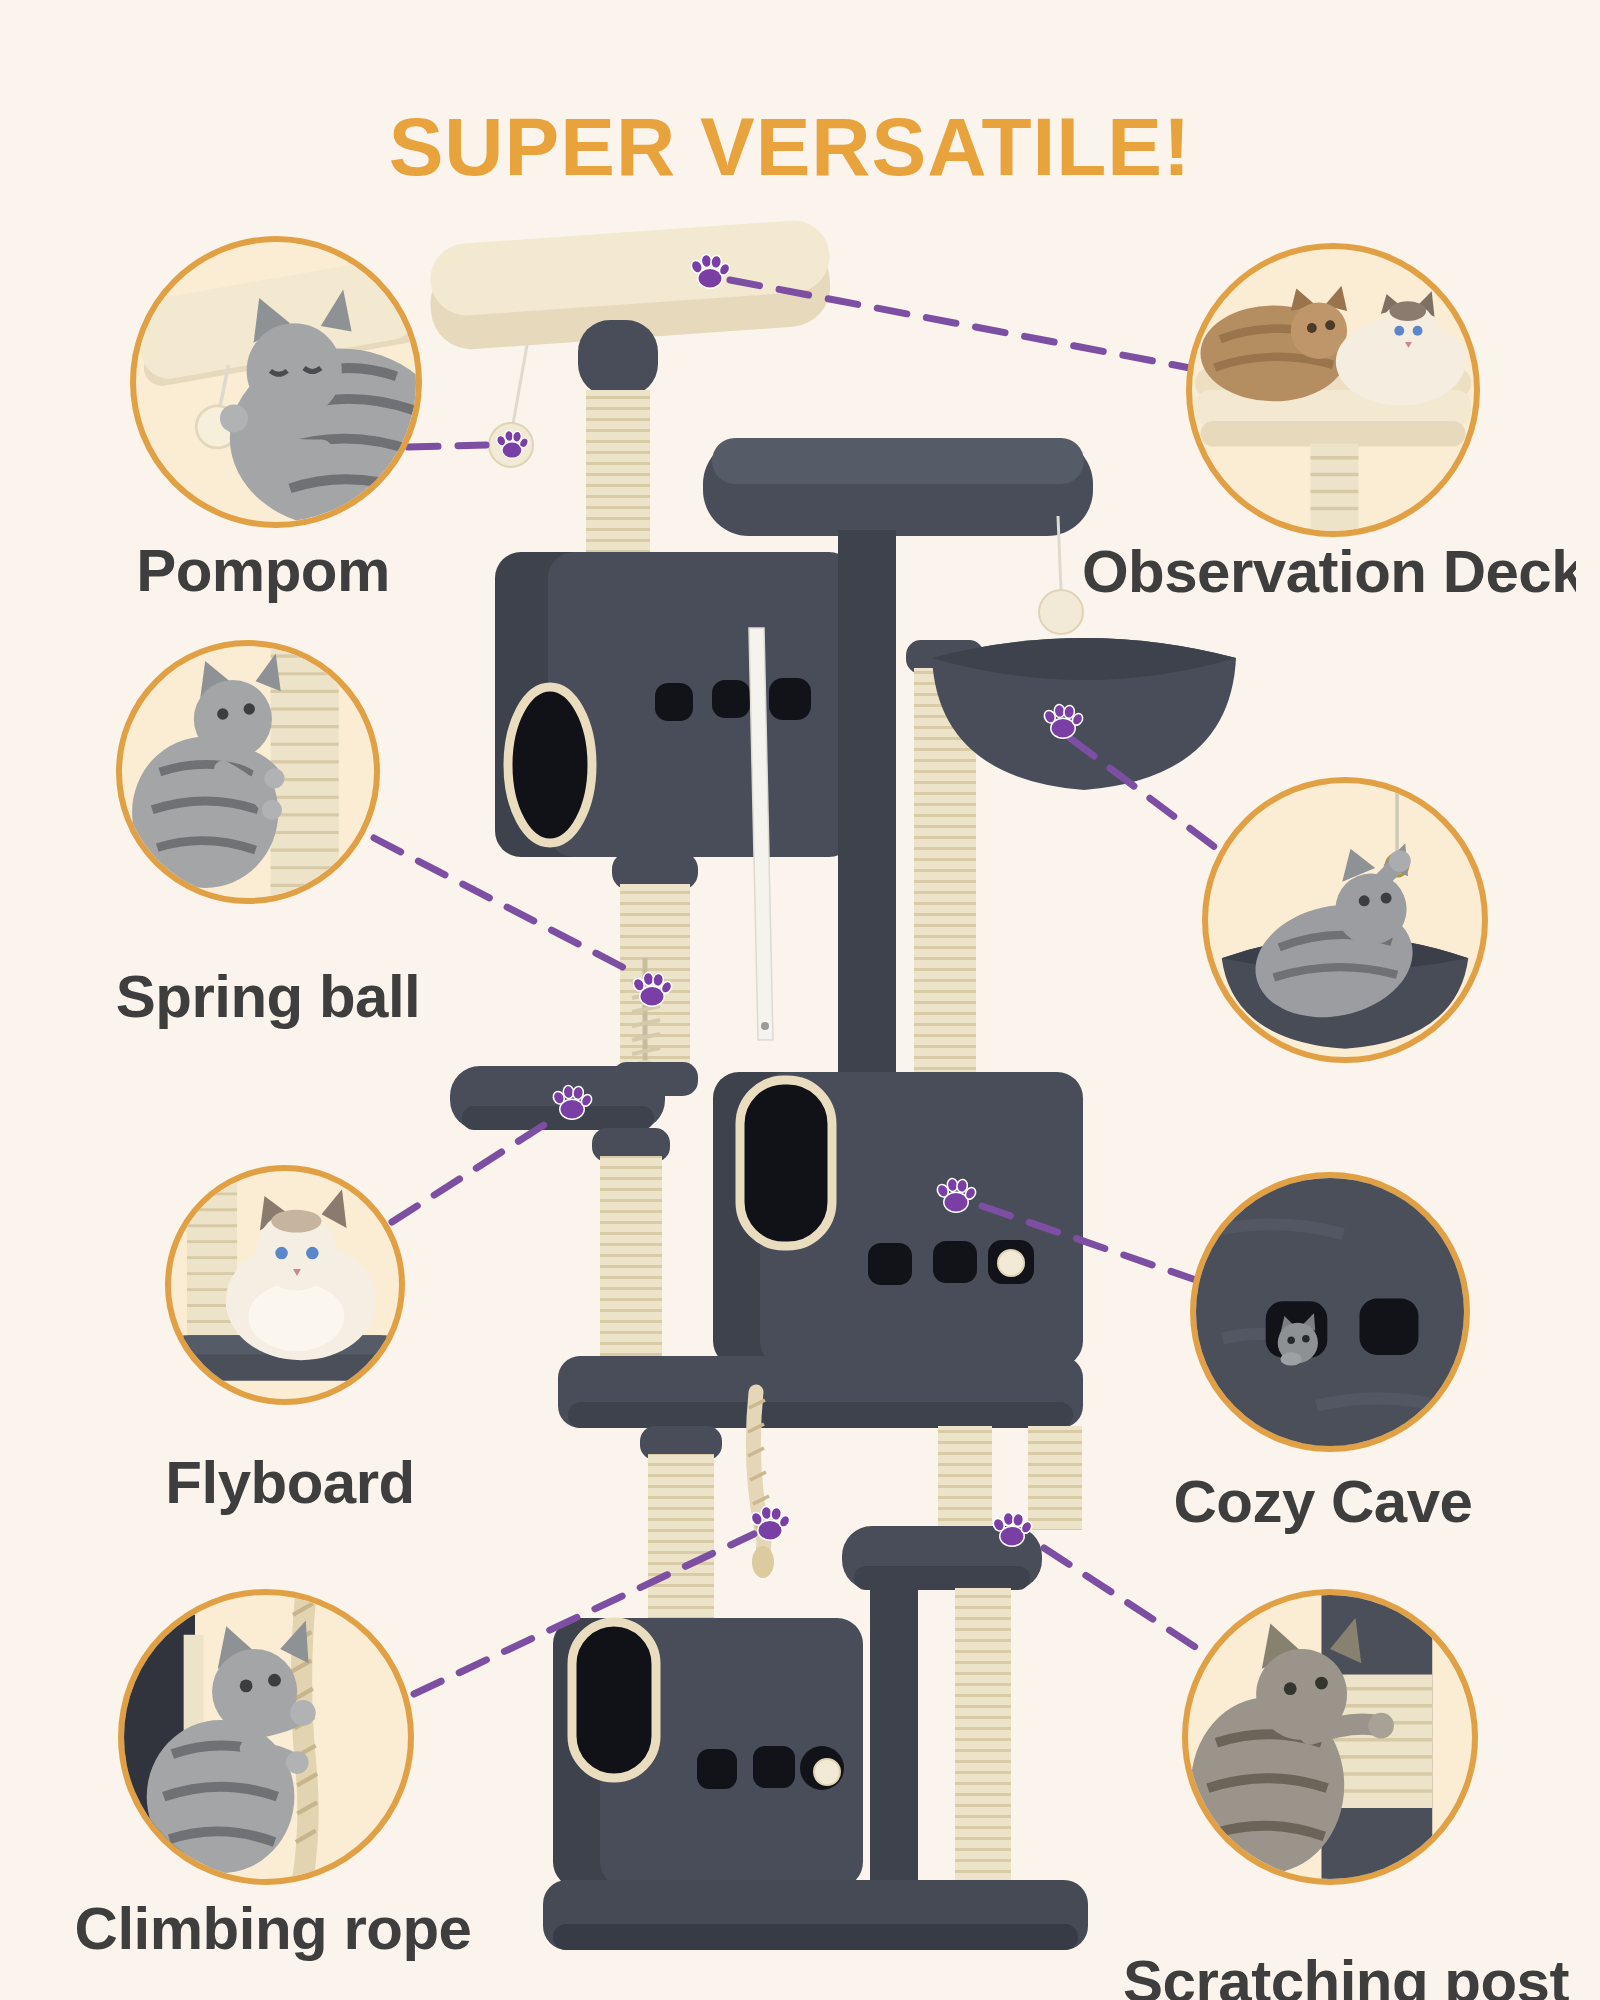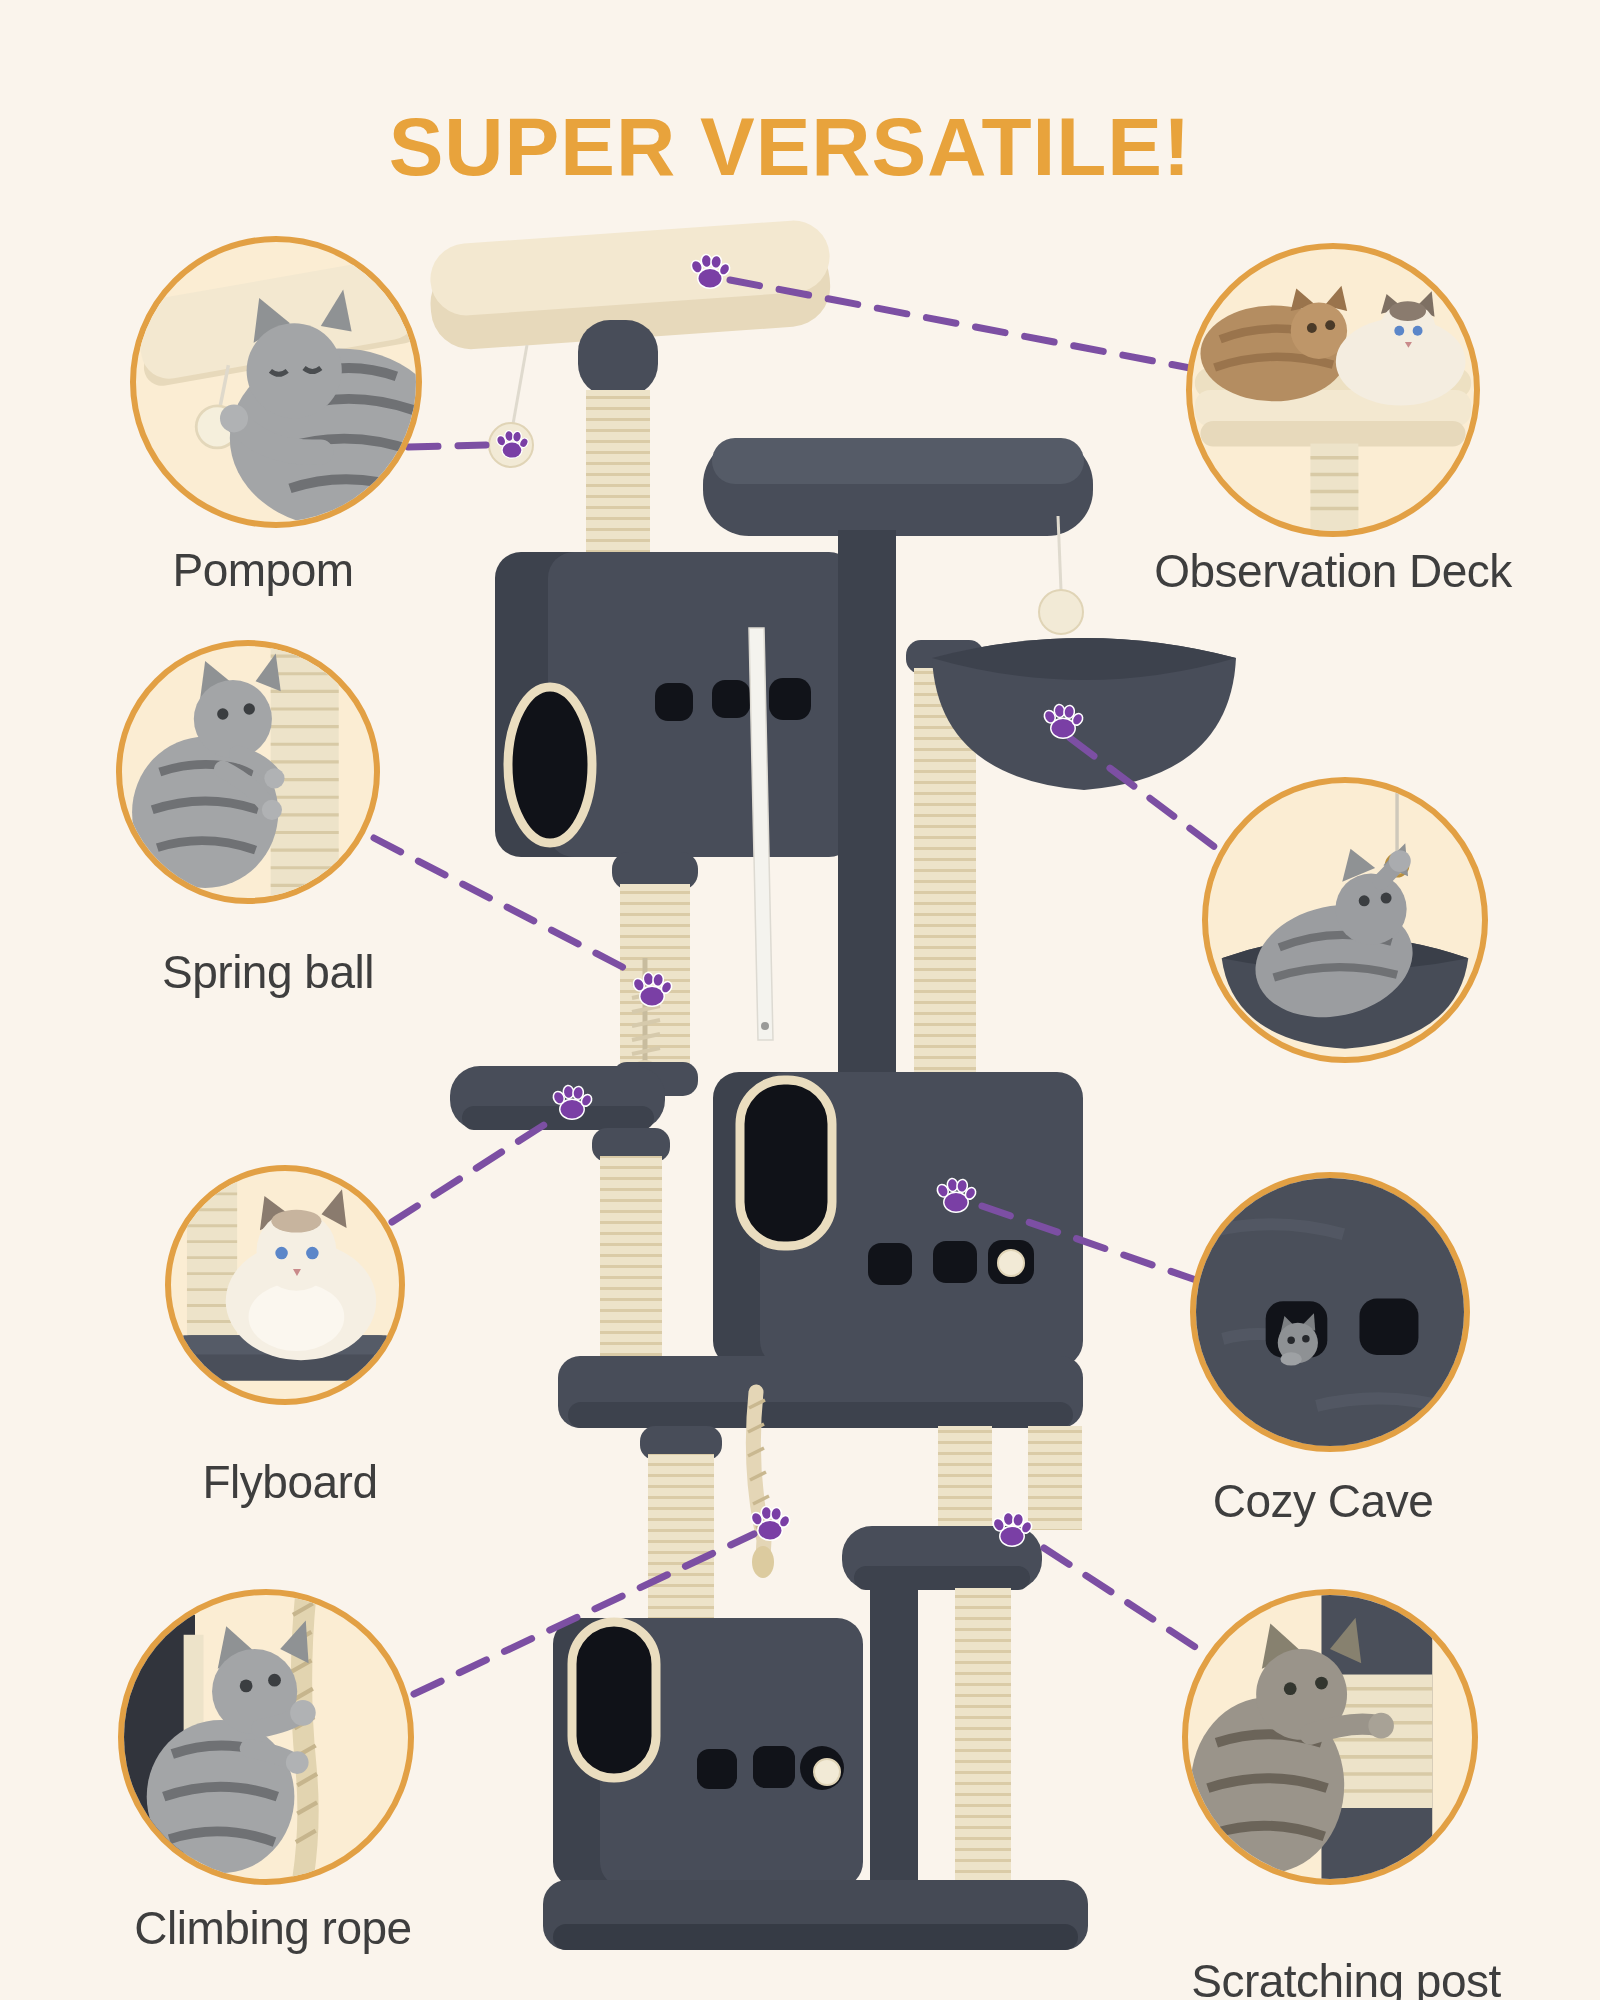--- a/index.html
+++ b/index.html
@@ -10,21 +10,21 @@
   }
   html,body{margin:0;padding:0}
   body{font-family:"Liberation Sans","DejaVu Sans",sans-serif;background:var(--background)}
   .page{position:relative;width:1576px;height:2000px;overflow:hidden;background:var(--background)}
   .title{position:absolute;left:790px;top:147px;transform:translate(-50%,-50%);
     font-size:82px;font-weight:700;letter-spacing:1px;color:var(--accent-orange);white-space:nowrap}
   .scene{position:absolute;left:0;top:0}
   .circle{position:absolute;border-radius:50%;border:6px solid var(--circle-border);
     background:var(--circle-fill);overflow:hidden;box-sizing:border-box}
   .circle svg{display:block;width:100%;height:100%}
-  .label{position:absolute;transform:translate(-50%,-50%);font-size:46px;font-weight:400;
+  .label{position:absolute;transform:translate(-50%,-50%);font-size:60px;font-weight:700;
     color:var(--label-text);white-space:nowrap;letter-spacing:-0.5px}
   
   .t-dark{fill:var(--tree-dark)} .t-shadow{fill:var(--tree-shadow)} .t-hi{fill:#555B67}
   .t-cream{fill:var(--cream)} .t-cream-edge{fill:#E7D9BB} .t-hole{fill:#111319}
   .sisal-fill{fill:url(#sisalPat)}
   .string{stroke:#DFDACE;stroke-width:3;fill:none}
   .ball{fill:#F2EAD6;stroke:#E0D4B6;stroke-width:2}
   .dash{fill:none;stroke:var(--line-purple);stroke-width:7;stroke-dasharray:30 20;stroke-linecap:round}
   .paw{fill:var(--paw-purple);stroke:#FFFFFF;stroke-width:7;paint-order:stroke}
   .cream-rim{stroke:#EADDBF;stroke-width:9;fill:#101218}
@@ -352,20 +352,20 @@
         <circle cx="80" cy="70" r="32" fill="#9A948A"></circle>
         <circle cx="72" cy="66" r="4.5" fill="#33362F"></circle>
         <circle cx="94" cy="62" r="4.5" fill="#33362F"></circle>
         <path d="M 86 98 Q 116 88 134 92" stroke="#9A948A" stroke-width="15" fill="none" stroke-linecap="round"></path>
         <circle cx="136" cy="92" r="9" fill="#A8A296"></circle>
       </g>
     </svg>
   </div>
 
   <div class="label" style="left:263px;top:570px">Pompom</div>
-  <div class="label" style="left:268px;top:972px">Spring ball</div>
+  <div class="label" style="left:268px;top:996px">Spring ball</div>
   <div class="label" style="left:290px;top:1482px">Flyboard</div>
   <div class="label" style="left:1333px;top:571px">Observation Deck</div>
   <div class="label" style="left:273px;top:1928px">Climbing rope</div>
   <div class="label" style="left:1323px;top:1501px">Cozy Cave</div>
   <div class="label" style="left:1346px;top:1981px">Scratching post</div>
 
 </div>
 
 </body></html>

